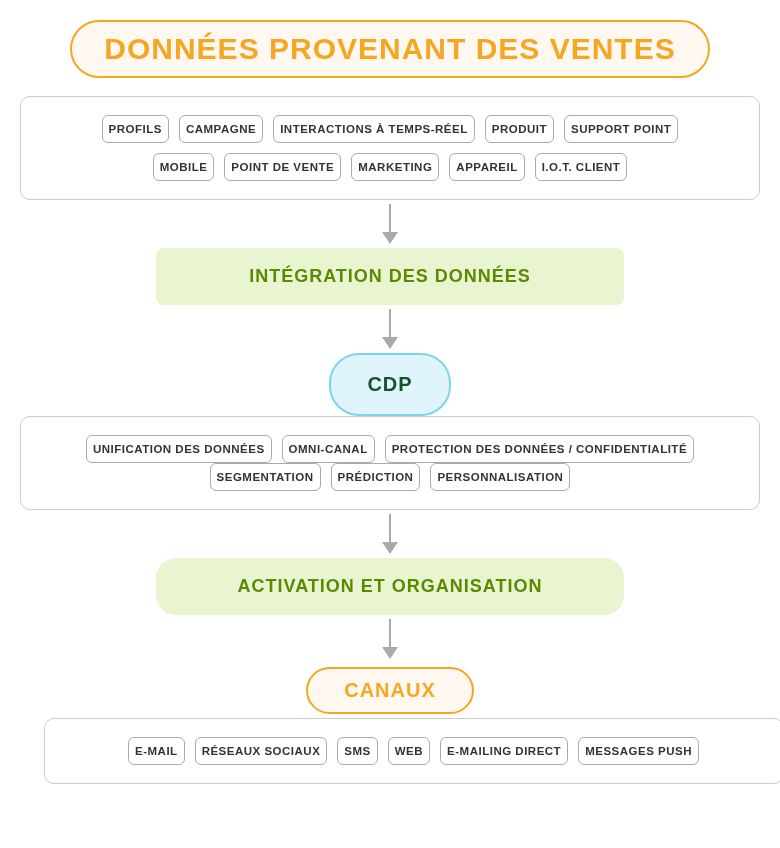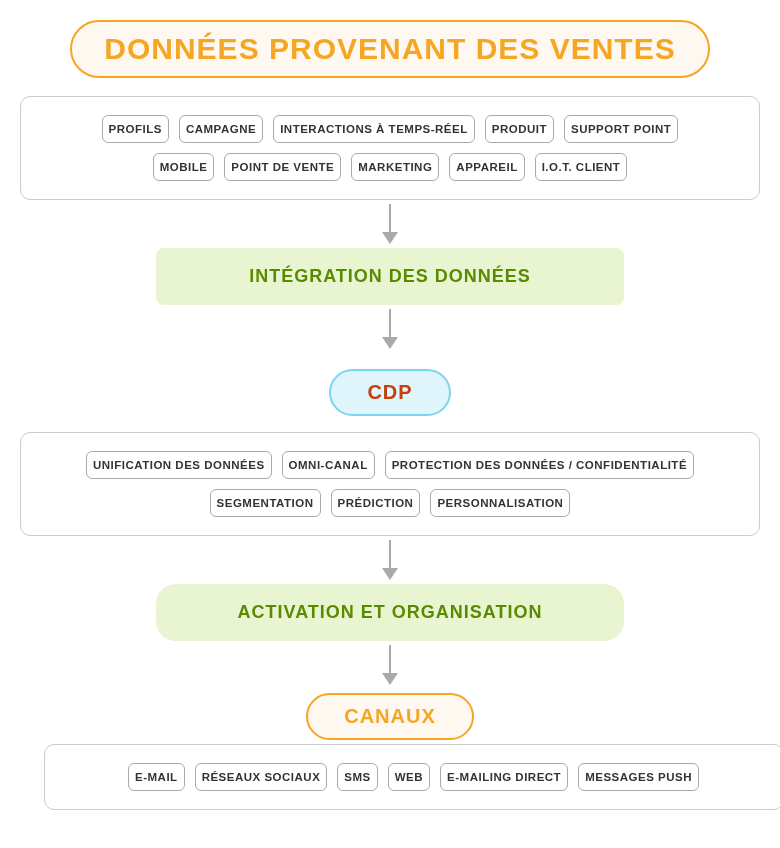--- a/index.html
+++ b/index.html
@@ -86,38 +86,37 @@
       font-weight: 900;
       color: #5a8a00;
       letter-spacing: 1px;
     }
 
     
     .cdp-bubble {
       background: #e0f4fb;
       border: 2px solid #7dd4ef;
       border-radius: 30px;
-      padding: 10px 36px;
+      padding: 18px 36px;
       font-size: 20px;
       font-weight: 900;
-      color: #c2410c;
-      letter-spacing: 1px;
-      margin: 16px 0;
+      color: #14532d;
+      letter-spacing: 1px;
+      margin: 0 0;
     }
 
     
     .cdp-card {
       border: 1.5px solid #ccc;
       border-radius: 10px;
       width: 740px;
       padding: 18px 24px;
       display: flex;
       flex-wrap: wrap;
       justify-content: center;
-      gap: 10px;
     }
 
     
     .activation-box {
       background: #e8f5d0;
       border: none;
       border-radius: 20px;
       width: 468px;
       padding: 18px 24px;
       text-align: center;

